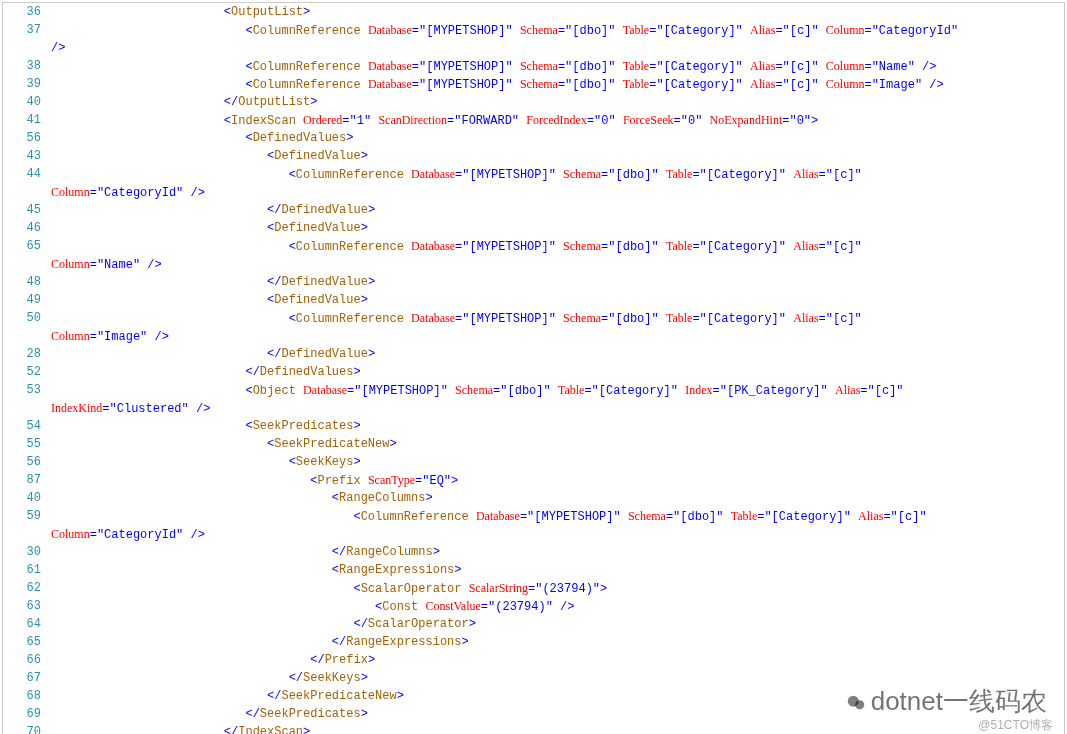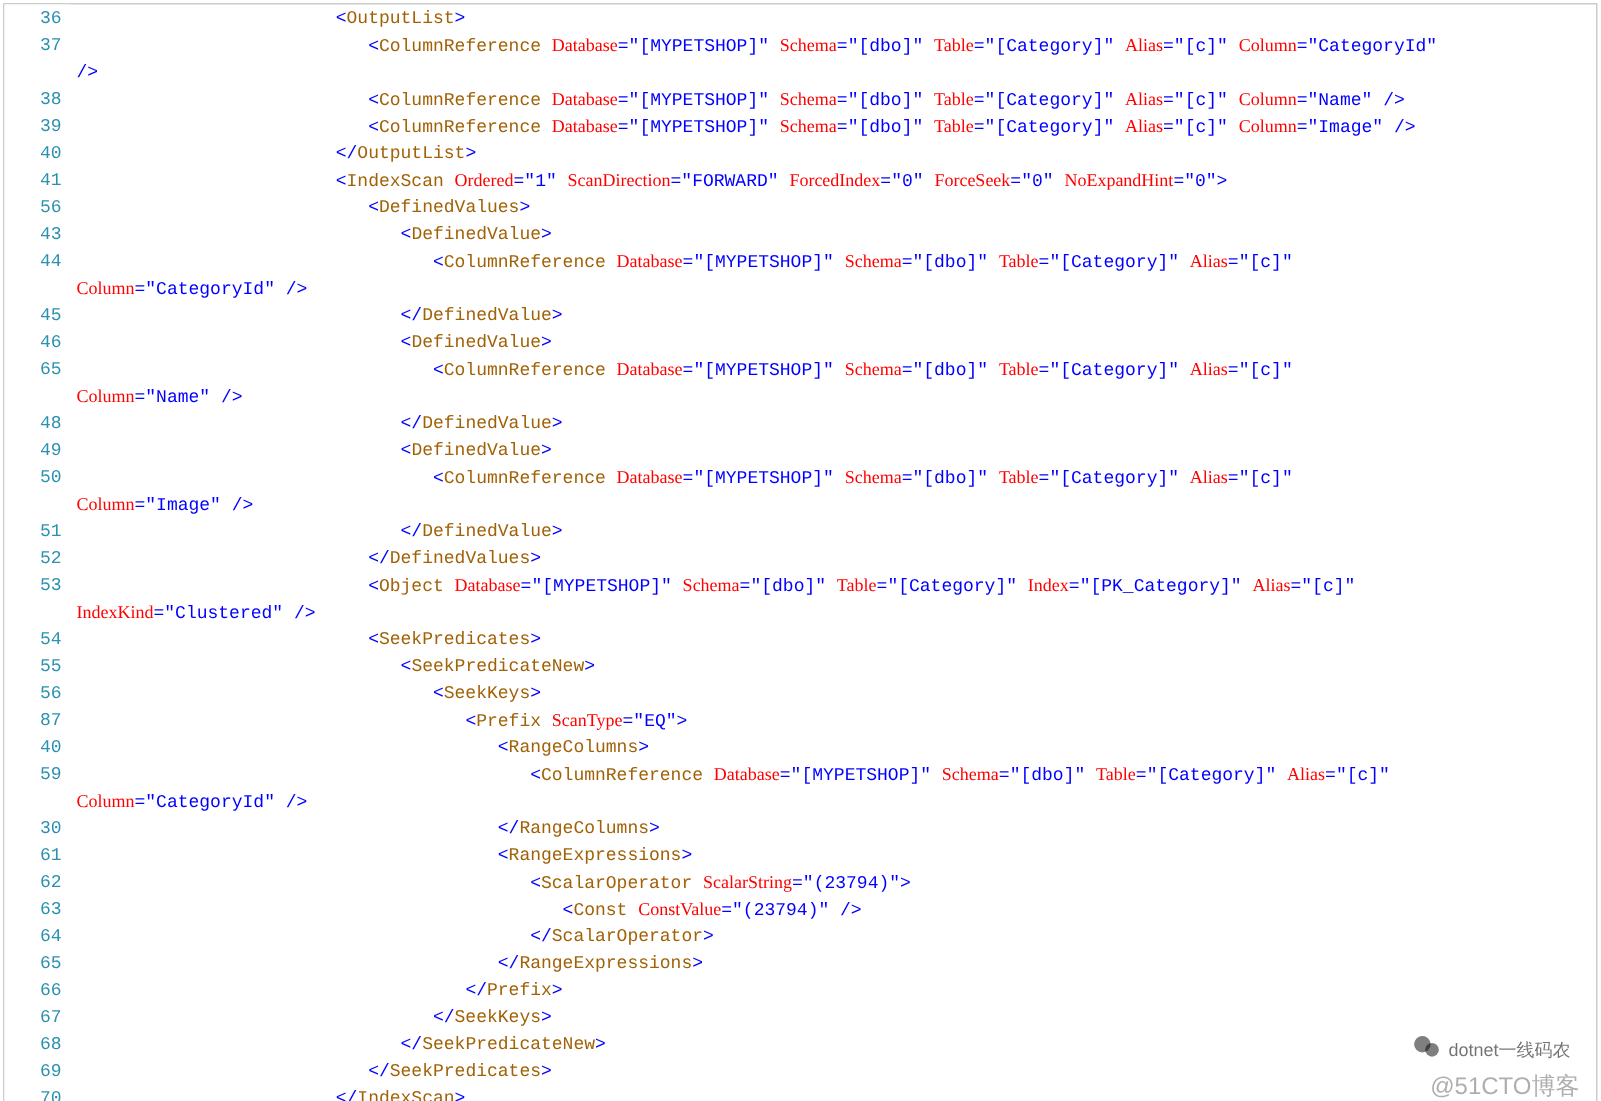--- a/index.html
+++ b/index.html
@@ -35,35 +35,35 @@
   .gl { display:block; height:18px; } 
   .tag{ color:#a16207;margin-top:24px; } 
   .attr{color:#ff0000;font-family:Liberation Serif, serif;}
   .val{ color:#0000ff;}
   .pun{color:#0000ff;}
 
   .watermark {
     position: absolute;
     right: 20px;
     bottom: 30px;
-    font-size: 12px;
+    font-size: 26px;
     color: rgba(0,0,0,0.55);
     font-family: "Microsoft YaHei", sans-serif;
     pointer-events: none;
   }
   .watermark .icon {
     display:inline-block;
     vertical-align:middle;
     margin-right:4px;
   }
   .sub-watermark{
     position:absolute;
     right:14px;
     bottom:10px;
-    font-size:16px;
+    font-size:12px;
     color: rgba(120,120,120,0.6);
     font-family: sans-serif;
     pointer-events:none;
   }
 </style>
 </head>
 <body>
 
 <div class="editor">
   <div class="gutter" id="gutter">
@@ -79,21 +79,21 @@
       <span class="gl">44</span>
       <span class="gl"></span>
       <span class="gl">45</span>
       <span class="gl">46</span>
       <span class="gl">65</span>
       <span class="gl"></span>
       <span class="gl">48</span>
       <span class="gl">49</span>
       <span class="gl">50</span>
       <span class="gl"></span>
-      <span class="gl">51</span>
+      <span class="gl">28</span>
       <span class="gl">52</span>
       <span class="gl">53</span>
       <span class="gl"></span>
       <span class="gl">54</span>
       <span class="gl">55</span>
       <span class="gl">56</span>
       <span class="gl">87</span>
       <span class="gl">40</span>
       <span class="gl">59</span>
       <span class="gl"></span>

